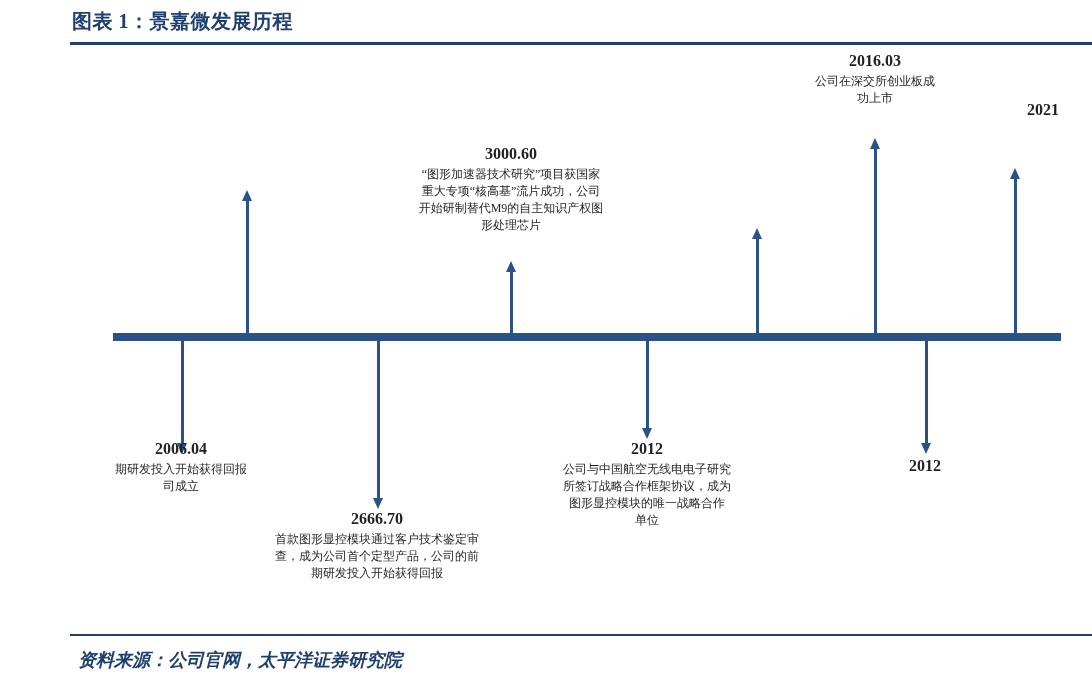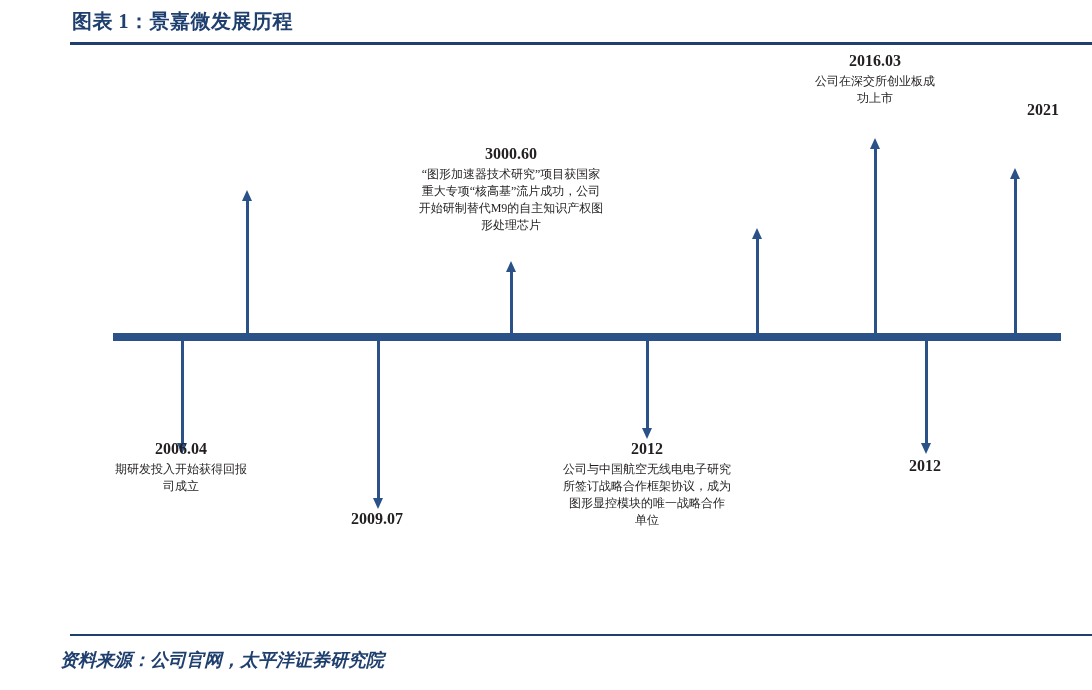--- a/index.html
+++ b/index.html
@@ -45,21 +45,21 @@
   .rule-bottom {
     position: absolute;
     left: 30px;
     top: 634px;
     width: 1032px;
     height: 2px;
     background: #1f3f6e;
   }
   .source-note {
     position: absolute;
-    left: 20px;
+    left: 38px;
     top: 648px;
     font-family: "Liberation Serif", "DejaVu Serif", serif;
     font-size: 18px;
     font-style: italic;
     font-weight: bold;
     color: #1f3f6e;
     white-space: nowrap;
   }
 
   
@@ -167,21 +167,24 @@
     <div class="date">2021</div>
   </div>
 
   <div class="event" style="left:22px; top:438px; width:238px;">
     <div class="date">2006.04</div>
     <div class="desc">期研发投入开始获得回报
 司成立</div>
   </div>
 
   <div class="event" style="left:182px; top:508px; width:310px;">
-    <div class="date">2009.07</div>
+    <div class="date">2666.70</div>
+    <div class="desc">首款图形显控模块通过客户技术鉴定审
+查，成为公司首个定型产品，公司的前
+期研发投入开始获得回报</div>
   </div>
 
   <div class="event" style="left:458px; top:438px; width:298px;">
     <div class="date">2012</div>
     <div class="desc">公司与中国航空无线电电子研究
 所签订战略合作框架协议，成为
 图形显控模块的唯一战略合作
 单位</div>
   </div>
 

